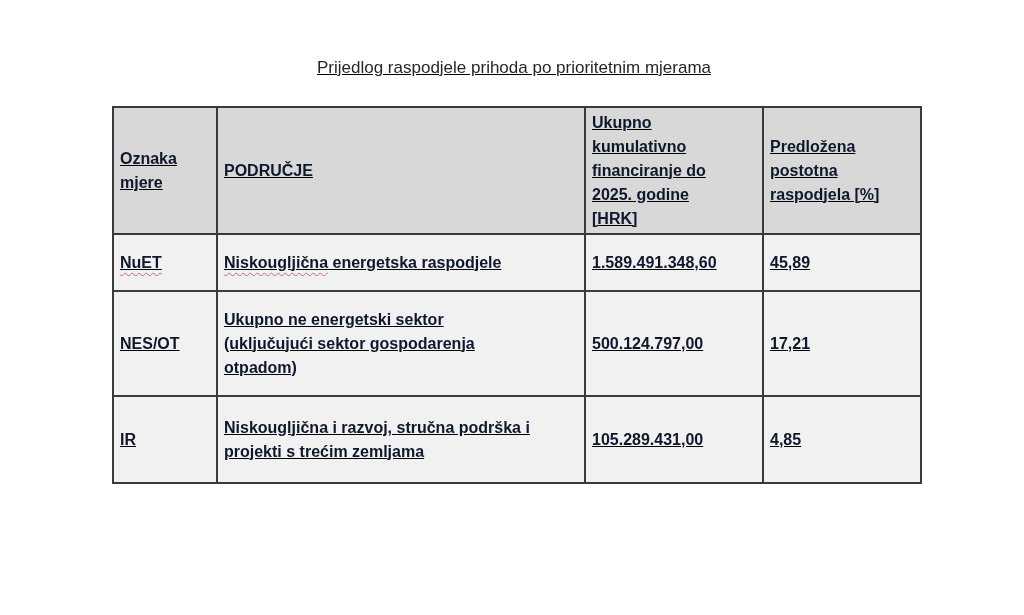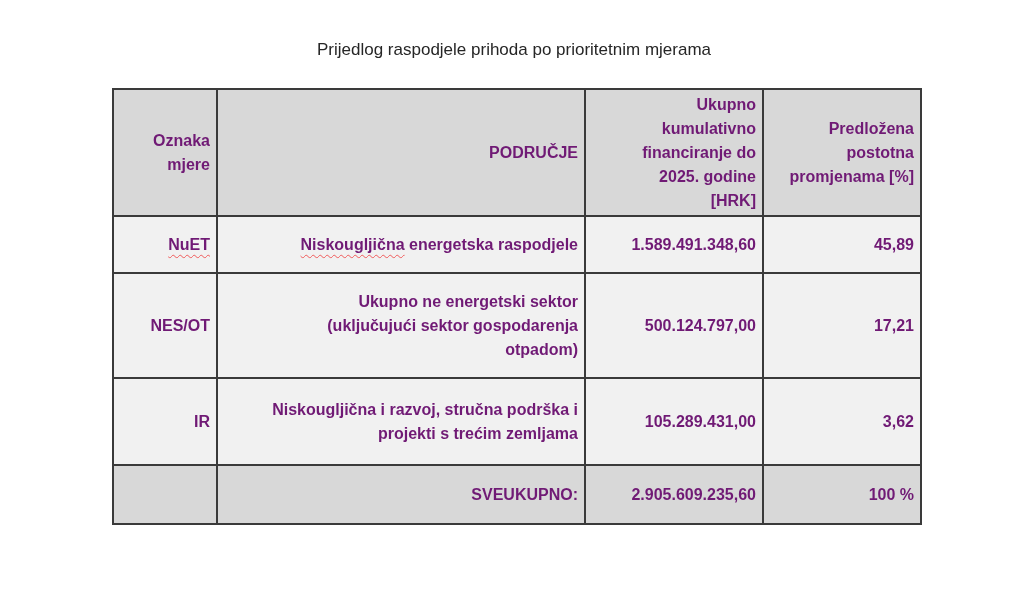--- a/index.html
+++ b/index.html
@@ -4,21 +4,22 @@
 <style>
   * { margin: 0; padding: 0; box-sizing: border-box; }
   html, body {
     width: 1024px; height: 615px;
     background: #ffffff;
     font-family: "Liberation Sans", sans-serif;
     overflow: hidden;
   }
   .page {
     width: 1024px; height: 562px;
-    padding-top: 38px;
+    padding-top: 56px;
+    text-decoration: underline;
   }
   .doc-title {
     width: 808px;
     margin-left: 110px;
     text-align: center;
     font-size: 17px;
     font-weight: 400;
     color: #262626;
     line-height: 24px;
   }
@@ -28,25 +29,25 @@
     width: 808px;
     border-collapse: collapse;
     table-layout: fixed;
   }
   .alloc-table col.c1 { width: 104px; }
   .alloc-table col.c2 { width: 368px; }
   .alloc-table col.c3 { width: 178px; }
   .alloc-table col.c4 { width: 158px; }
   .alloc-table td, .alloc-table th {
     border: 2px solid #3a3a3a;
-    text-align: right;
+    text-align: left;
     vertical-align: middle;
     font-size: 16px;
     font-weight: 700;
-    color: #701a75;
+    color: #0f172a;
     line-height: 1.5;
     white-space: pre-line;
     padding: 2px 6px;
   }
   .alloc-table .shaded { background: #d8d8d8; }
   .alloc-table .light  { background: #f1f1f1; }
   tr.header-row   { height: 127px; }
   tr.row-nuet     { height: 57px;  }
   tr.row-nesot    { height: 105px; }
   tr.row-pkp      { height: 46px;  }
@@ -80,21 +81,21 @@
       <th class="shaded">Oznaka
 mjere</th>
       <th class="shaded">PODRUČJE</th>
       <th class="shaded">Ukupno
 kumulativno
 financiranje do
 2025. godine
 [HRK]</th>
       <th class="shaded">Predložena
 postotna
-promjenama [%]</th>
+raspodjela [%]</th>
     </tr>
 
     <tr class="row-nuet">
       <td class="light"><span class="squiggle">NuET</span></td>
       <td class="light"><span class="squiggle">Niskougljična</span><span> energetska raspodjele</span></td>
       <td class="light">1.589.491.348,60</td>
       <td class="light">45,89</td>
     </tr>
 
     <tr class="row-nesot">
@@ -105,25 +106,19 @@
       <td class="light">500.124.797,00</td>
       <td class="light">17,21</td>
     </tr>
 
 
     <tr class="row-ir">
       <td class="light">IR</td>
       <td class="light">Niskougljična i razvoj, stručna podrška i
 projekti s trećim zemljama</td>
       <td class="light">105.289.431,00</td>
-      <td class="light">3,62</td>
+      <td class="light">4,85</td>
     </tr>
 
-    <tr class="total-row">
-      <td class="shaded"></td>
-      <td class="shaded">SVEUKUPNO:</td>
-      <td class="shaded">2.905.609.235,60</td>
-      <td class="shaded">100 %</td>
-    </tr>
   </tbody>
     </table>
 
 </div>
 
 </body></html>

